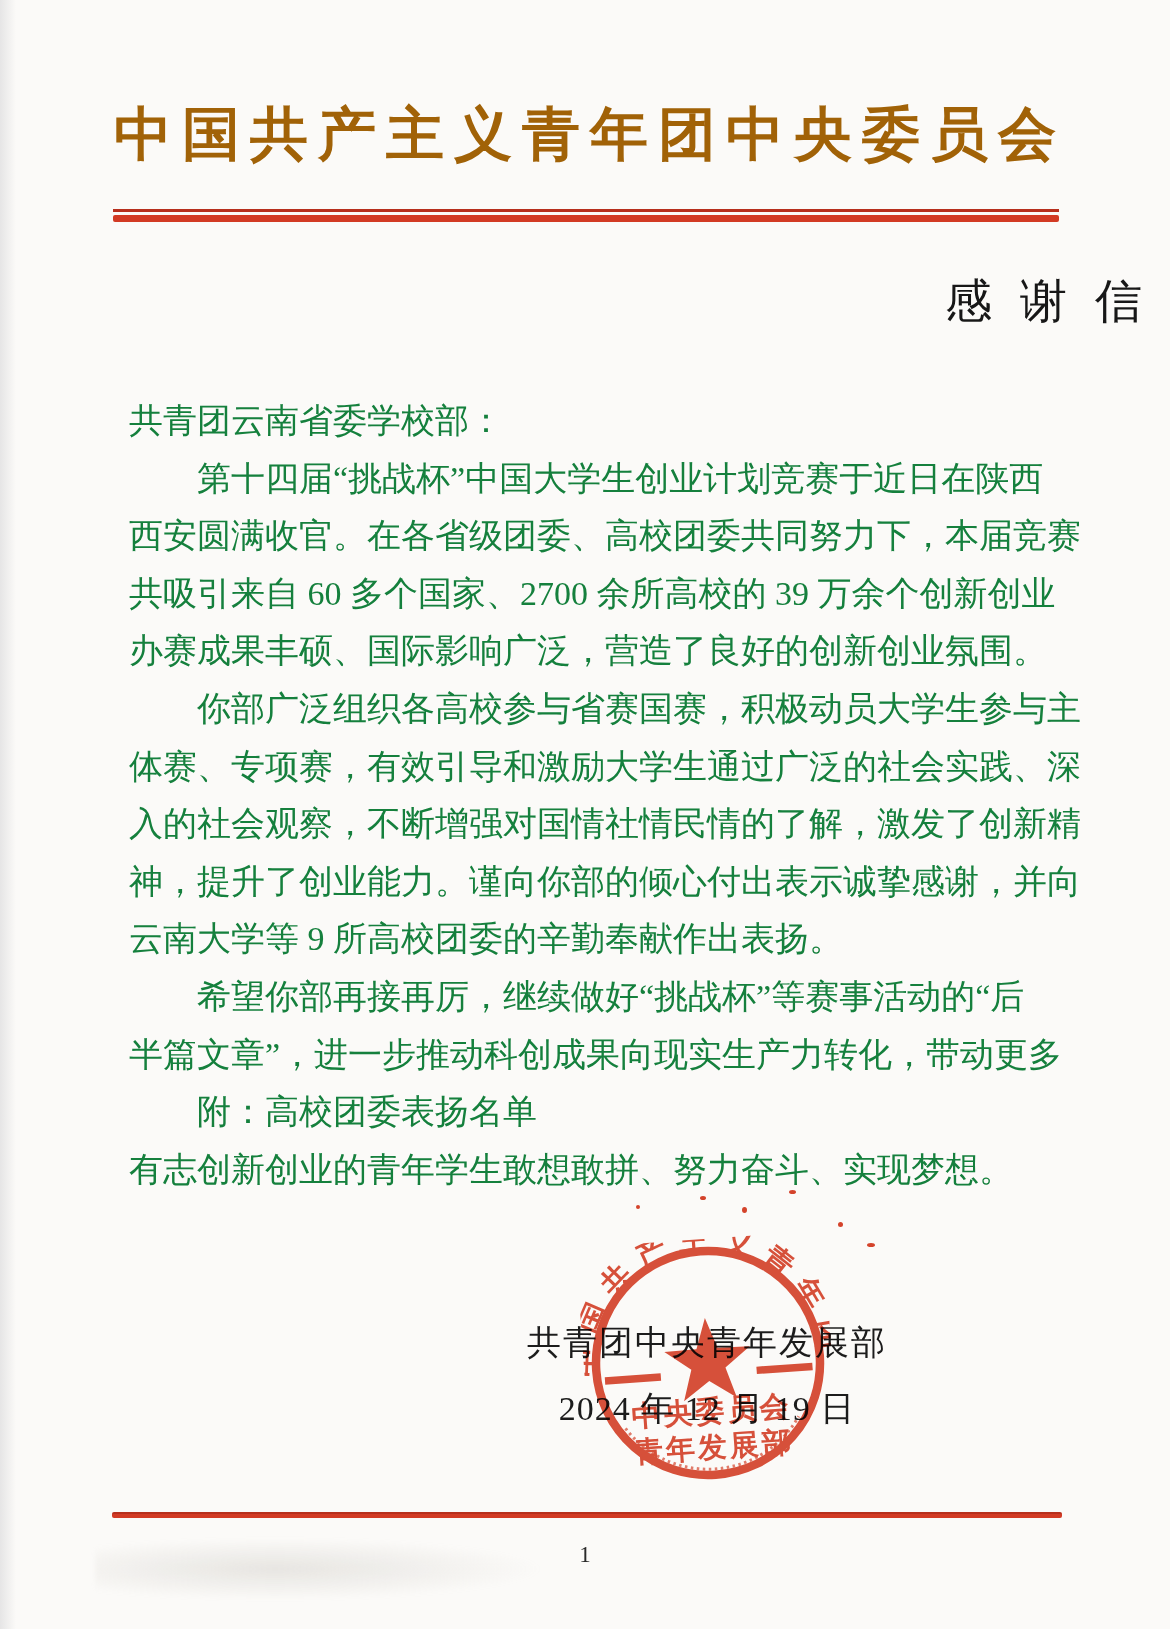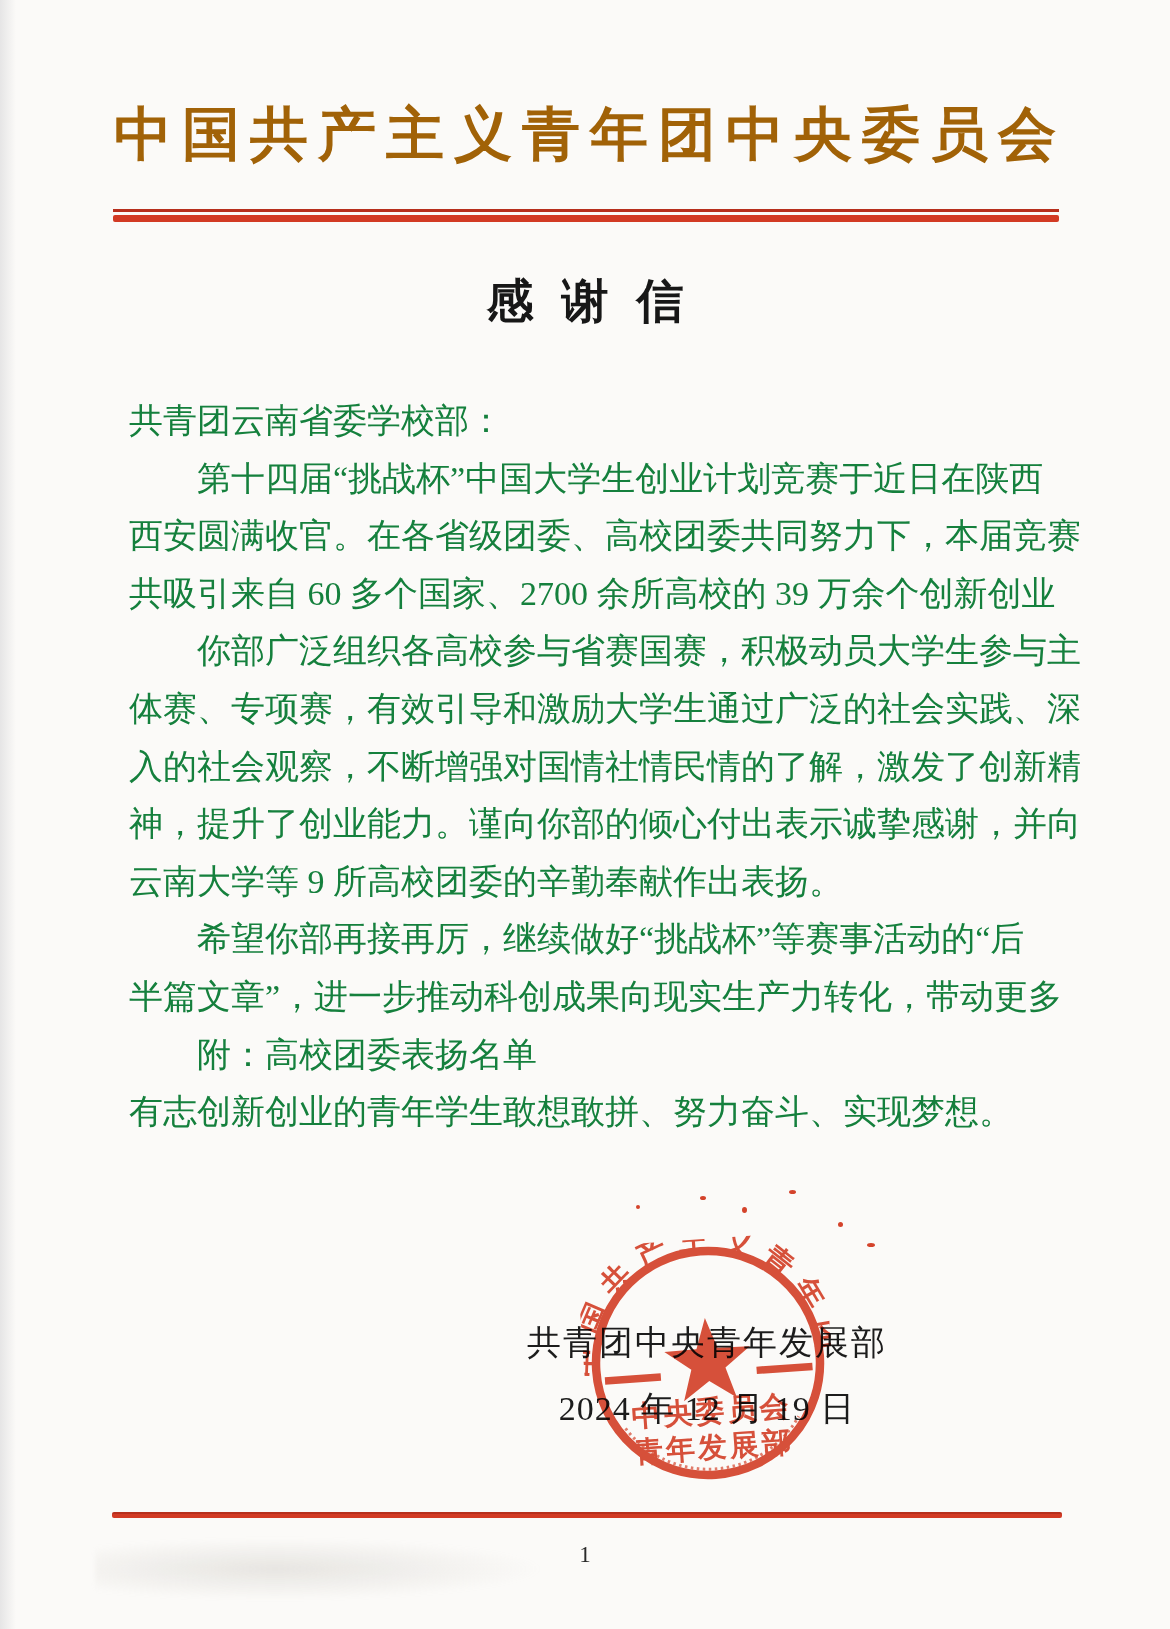--- a/index.html
+++ b/index.html
@@ -24,22 +24,22 @@
     white-space: nowrap;
   }
   .rule-double {
     position: absolute; top: 209px; left: 113px; width: 946px; height: 13px;
   }
   .rule-double .thin  { height: 3px; background: #b72f1d; }
   .rule-double .gap   { height: 3px; }
   .rule-double .thick { height: 7px; background: #d23a24; border-radius: 2px; }
   .letter-title {
     position: absolute; top: 270px; left: 0; width: 100%;
-    text-align: center;
-    font-size: 47px; font-weight: bold;
+    text-align: right;
+    font-size: 47px; font-weight: normal;
     letter-spacing: 28px; text-indent: 28px;
     color: #171717;
     white-space: nowrap;
   }
   .body-block {
     position: absolute; top: 392px; left: 129px; width: 918px;
     font-size: 34px; line-height: 57.6px;
     color: #15803d;
   }
   .body-line { white-space: nowrap; }
@@ -89,20 +89,21 @@
   <div class="thick"></div>
 </div>
 
 <div class="letter-title">感谢信</div>
 
 <div class="body-block">
   <div class="body-line">共青团云南省委学校部：</div>
   <div class="body-line">　　第十四届“挑战杯”中国大学生创业计划竞赛于近日在陕西</div>
   <div class="body-line">西安圆满收官。在各省级团委、高校团委共同努力下，本届竞赛</div>
   <div class="body-line">共吸引来自 60 多个国家、2700 余所高校的 39 万余个创新创业</div>
+  <div class="body-line">办赛成果丰硕、国际影响广泛，营造了良好的创新创业氛围。</div>
   <div class="body-line">　　你部广泛组织各高校参与省赛国赛，积极动员大学生参与主</div>
   <div class="body-line">体赛、专项赛，有效引导和激励大学生通过广泛的社会实践、深</div>
   <div class="body-line">入的社会观察，不断增强对国情社情民情的了解，激发了创新精</div>
   <div class="body-line">神，提升了创业能力。谨向你部的倾心付出表示诚挚感谢，并向</div>
   <div class="body-line">云南大学等 9 所高校团委的辛勤奉献作出表扬。</div>
   <div class="body-line">　　希望你部再接再厉，继续做好“挑战杯”等赛事活动的“后</div>
   <div class="body-line">半篇文章”，进一步推动科创成果向现实生产力转化，带动更多</div>
   <div class="body-line">　　附：高校团委表扬名单</div>
   <div class="body-line">有志创新创业的青年学生敢想敢拼、努力奋斗、实现梦想。</div>
 </div>

